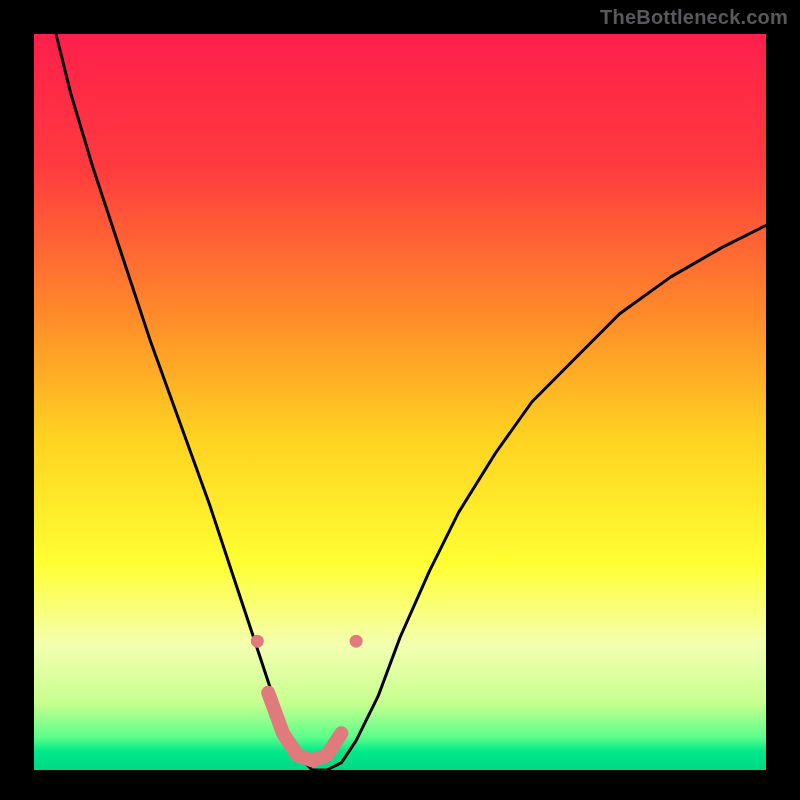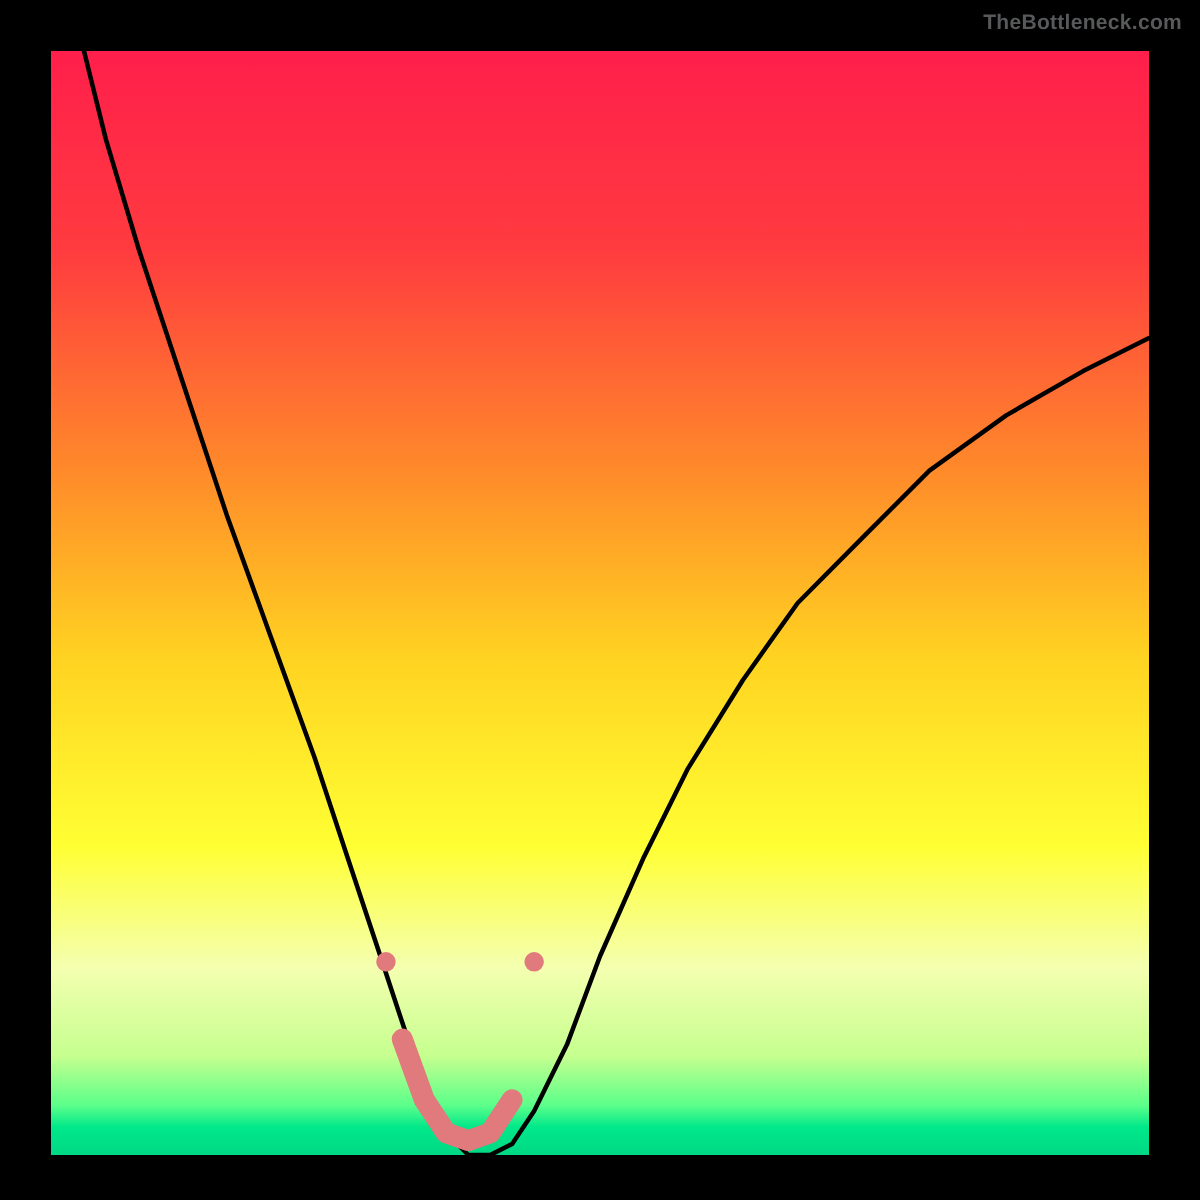--- a/index.html
+++ b/index.html
@@ -16,21 +16,21 @@
     top: 0;
     left: 0;
     width: 800px;
     height: 800px;
     background: #000;
   }
   .watermark {
     position: absolute;
     top: 6px;
     right: 12px;
-    font-size: 14px;
+    font-size: 20px;
     font-weight: 600;
     color: #58595b;
     letter-spacing: 0.2px;
     pointer-events: none;
   }
   svg {
     position: absolute;
     top: 0;
     left: 0;
   }

